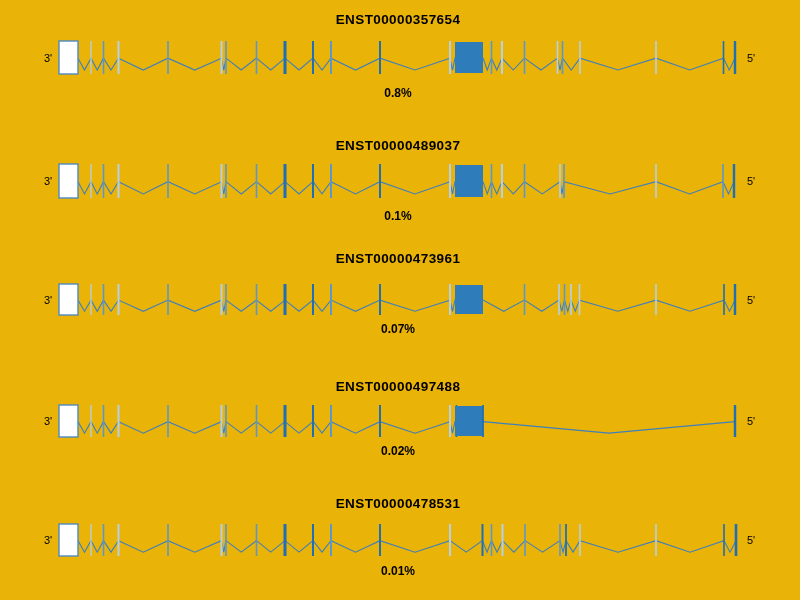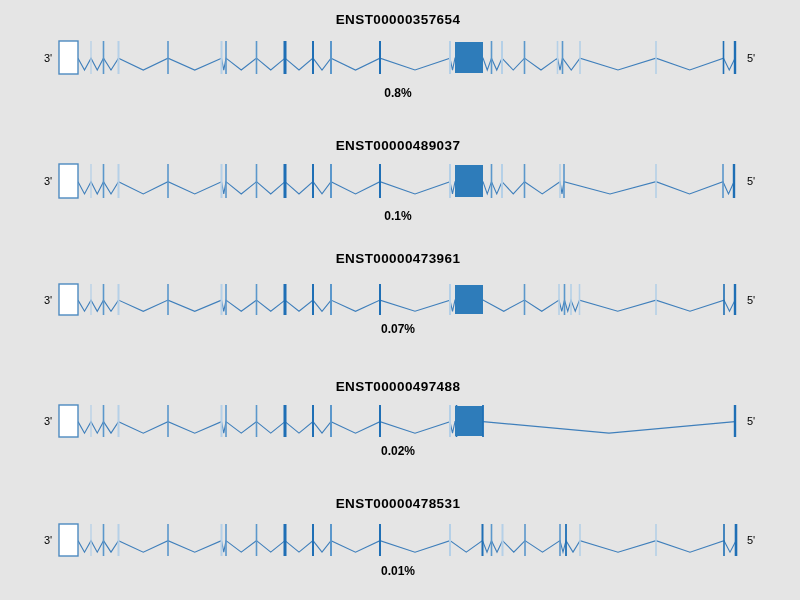--- a/index.html
+++ b/index.html
@@ -1,16 +1,16 @@
 <!DOCTYPE html>
 <html><head>
 <meta charset="utf-8">
 <style>
   html,body{margin:0;padding:0;background:#ffffff;}
-  .figure{position:relative;width:800px;height:600px;background:#e5e5e5;overflow:hidden;
+  .figure{position:relative;width:800px;height:600px;background:#eab308;overflow:hidden;
           font-family:"Liberation Sans",sans-serif;}
   svg{position:absolute;left:0;top:0;}
   .title{font-family:"Liberation Sans",sans-serif;font-weight:bold;font-size:13.5px;fill:#000000;letter-spacing:0.4px;}
   .pct{font-family:"Liberation Sans",sans-serif;font-weight:bold;font-size:12px;fill:#000000;}
   .end{font-family:"Liberation Sans",sans-serif;font-size:11px;fill:#000000;}
 </style>
 </head>
 <body>
 
 <div class="figure">

